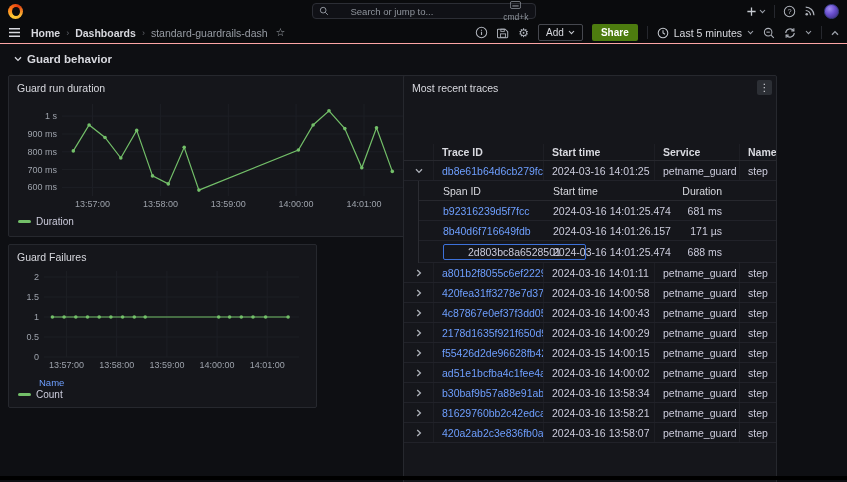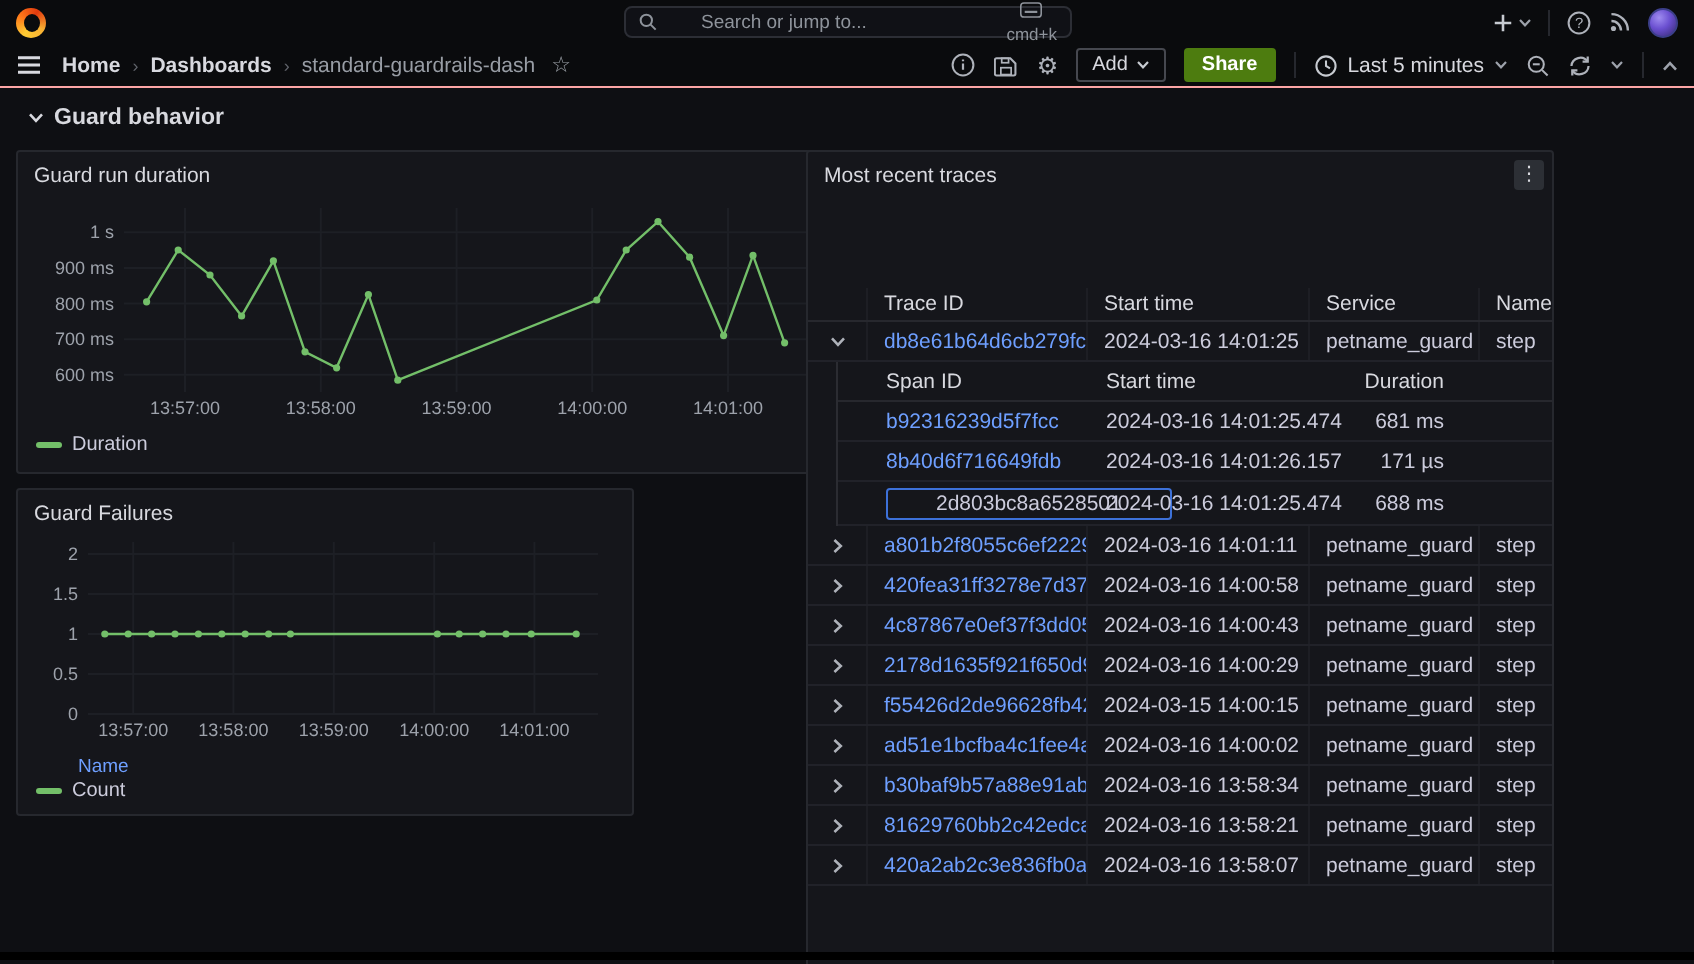--- a/index.html
+++ b/index.html
@@ -60,21 +60,21 @@
   .name-link { font-size:9.5px; color:#6e9fff; margin:0 0 1px 30px; cursor:pointer; }
 
   svg text { font-family:"Liberation Sans","DejaVu Sans",sans-serif; }
 
   
   .kebab { position:absolute; top:4px; right:4px; width:15px; height:15px; border-radius:2px; background:#2c2f35;
            display:flex; align-items:center; justify-content:center; color:#d8d9df; font-size:10px; cursor:pointer; }
   .ttable { margin-top:2px; font-size:10.5px; }
   .trow { display:grid; grid-template-columns:30px 110px 111px 85px 1fr; align-items:center; height:20px;
           border-bottom:1px solid rgba(204,204,220,0.07); }
-  .trow.head { height:17px; border-bottom:1px solid rgba(204,204,220,0.10); font-weight:400; color:#d8d9df;margin-top:48px; }
+  .trow.head { height:17px; border-bottom:1px solid rgba(204,204,220,0.10); font-weight:700; color:#d8d9df;margin-top:48px; }
   .tcell { padding:0 8px; white-space:nowrap; overflow:hidden; border-right:1px solid rgba(204,204,220,0.05); height:100%; display:flex; align-items:center; }
   .tcell:last-child { border-right:none; }
   .tcell.chev { justify-content:center; padding:0; color:#aeb2ba; cursor:pointer; }
   a.tid { color:#6e9fff; text-decoration:none; font-weight:500; cursor:pointer; }
 
   .subsection { margin-left:14px; border-left:1px solid rgba(204,204,220,0.12); }
   .srow { display:grid; grid-template-columns:16px 110px 111px 74px; align-items:center; height:20px;
           border-bottom:1px solid rgba(204,204,220,0.07); }
   .srow.head { font-weight:400; color:#d8d9df; border-bottom:1px solid rgba(204,204,220,0.10); }
   .scell { padding:0 8px; white-space:nowrap; }

